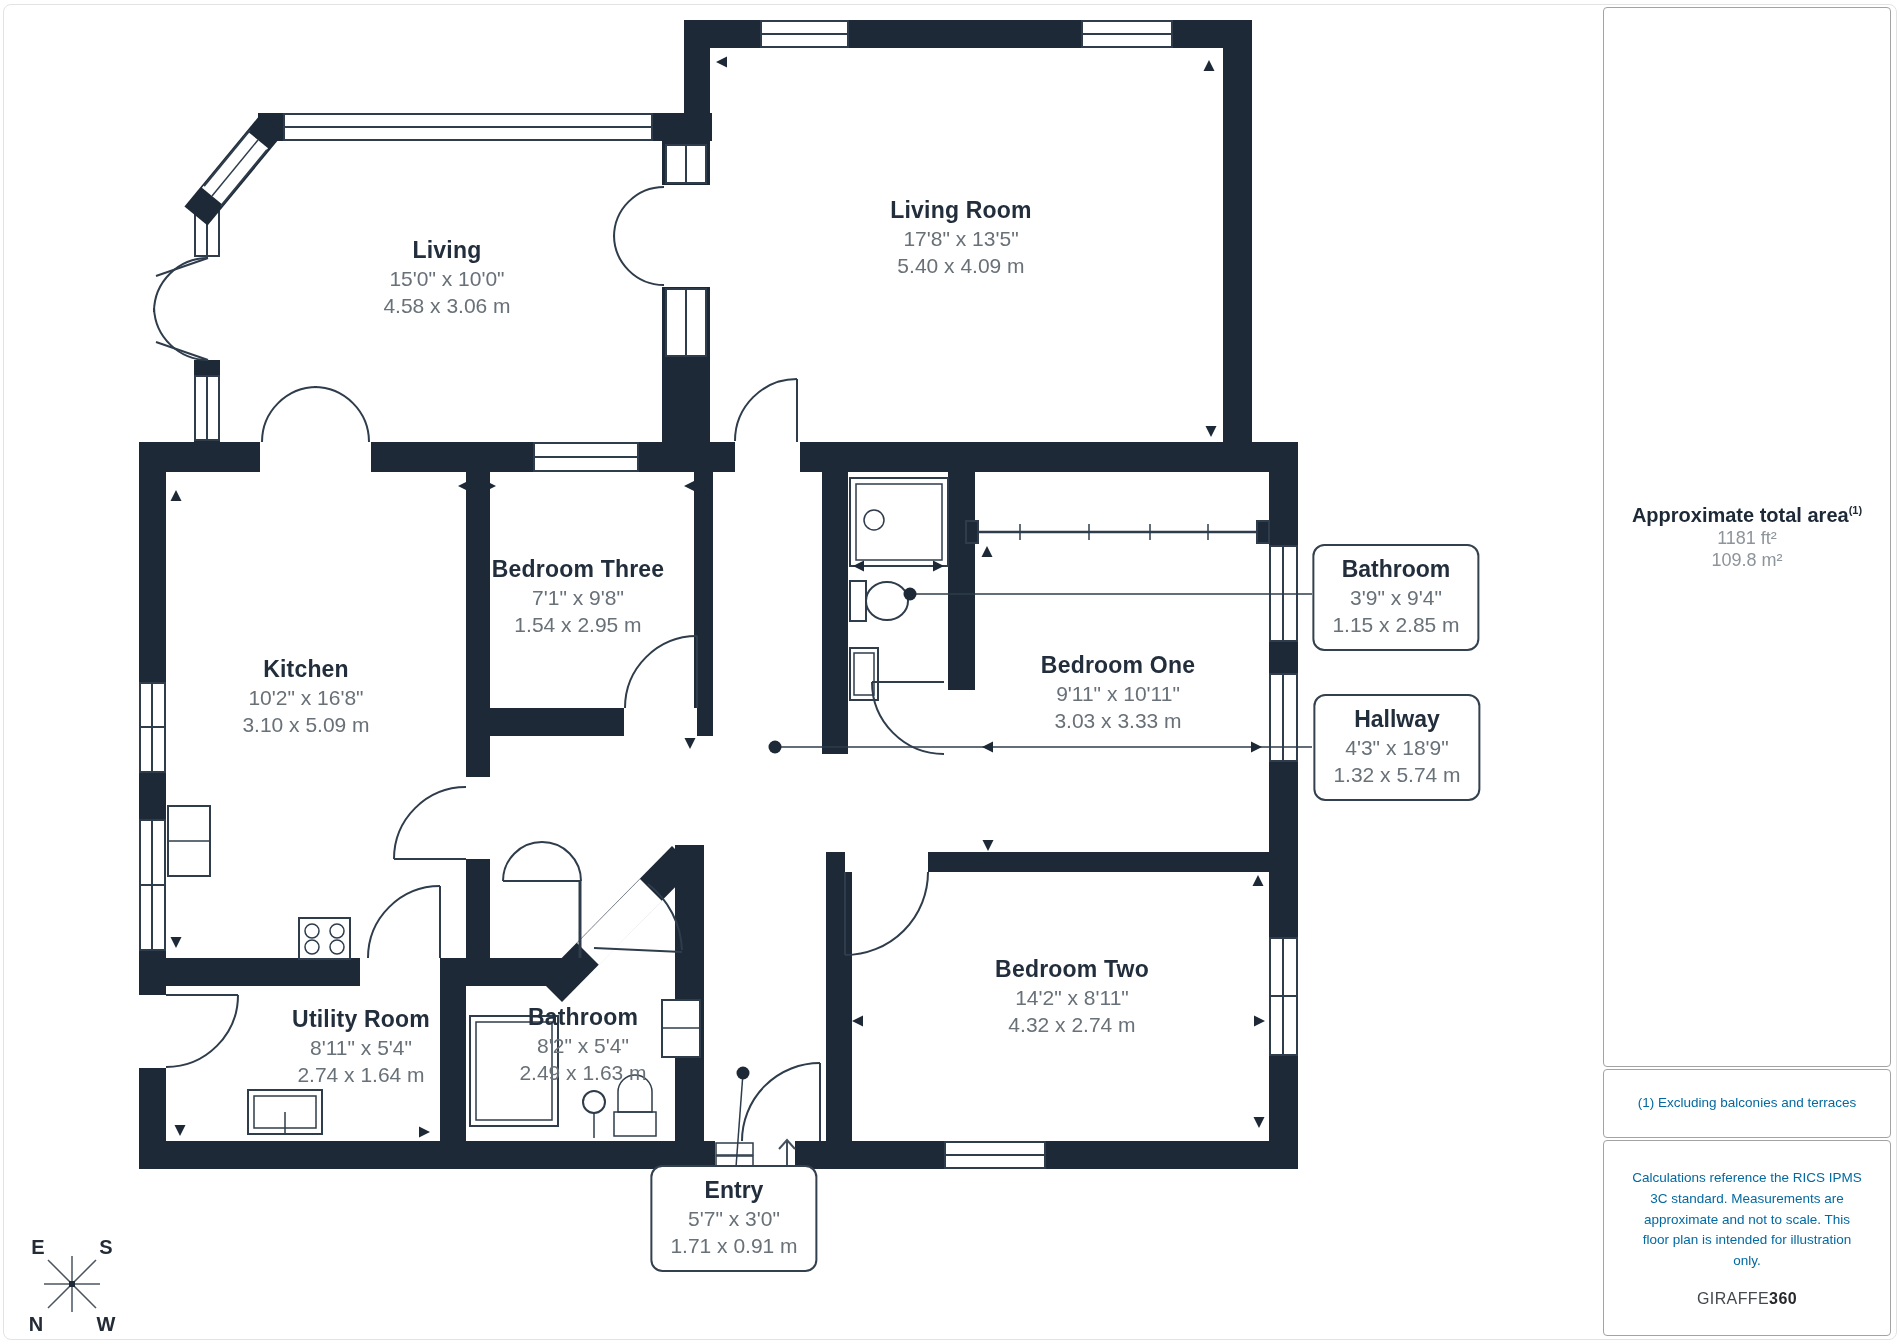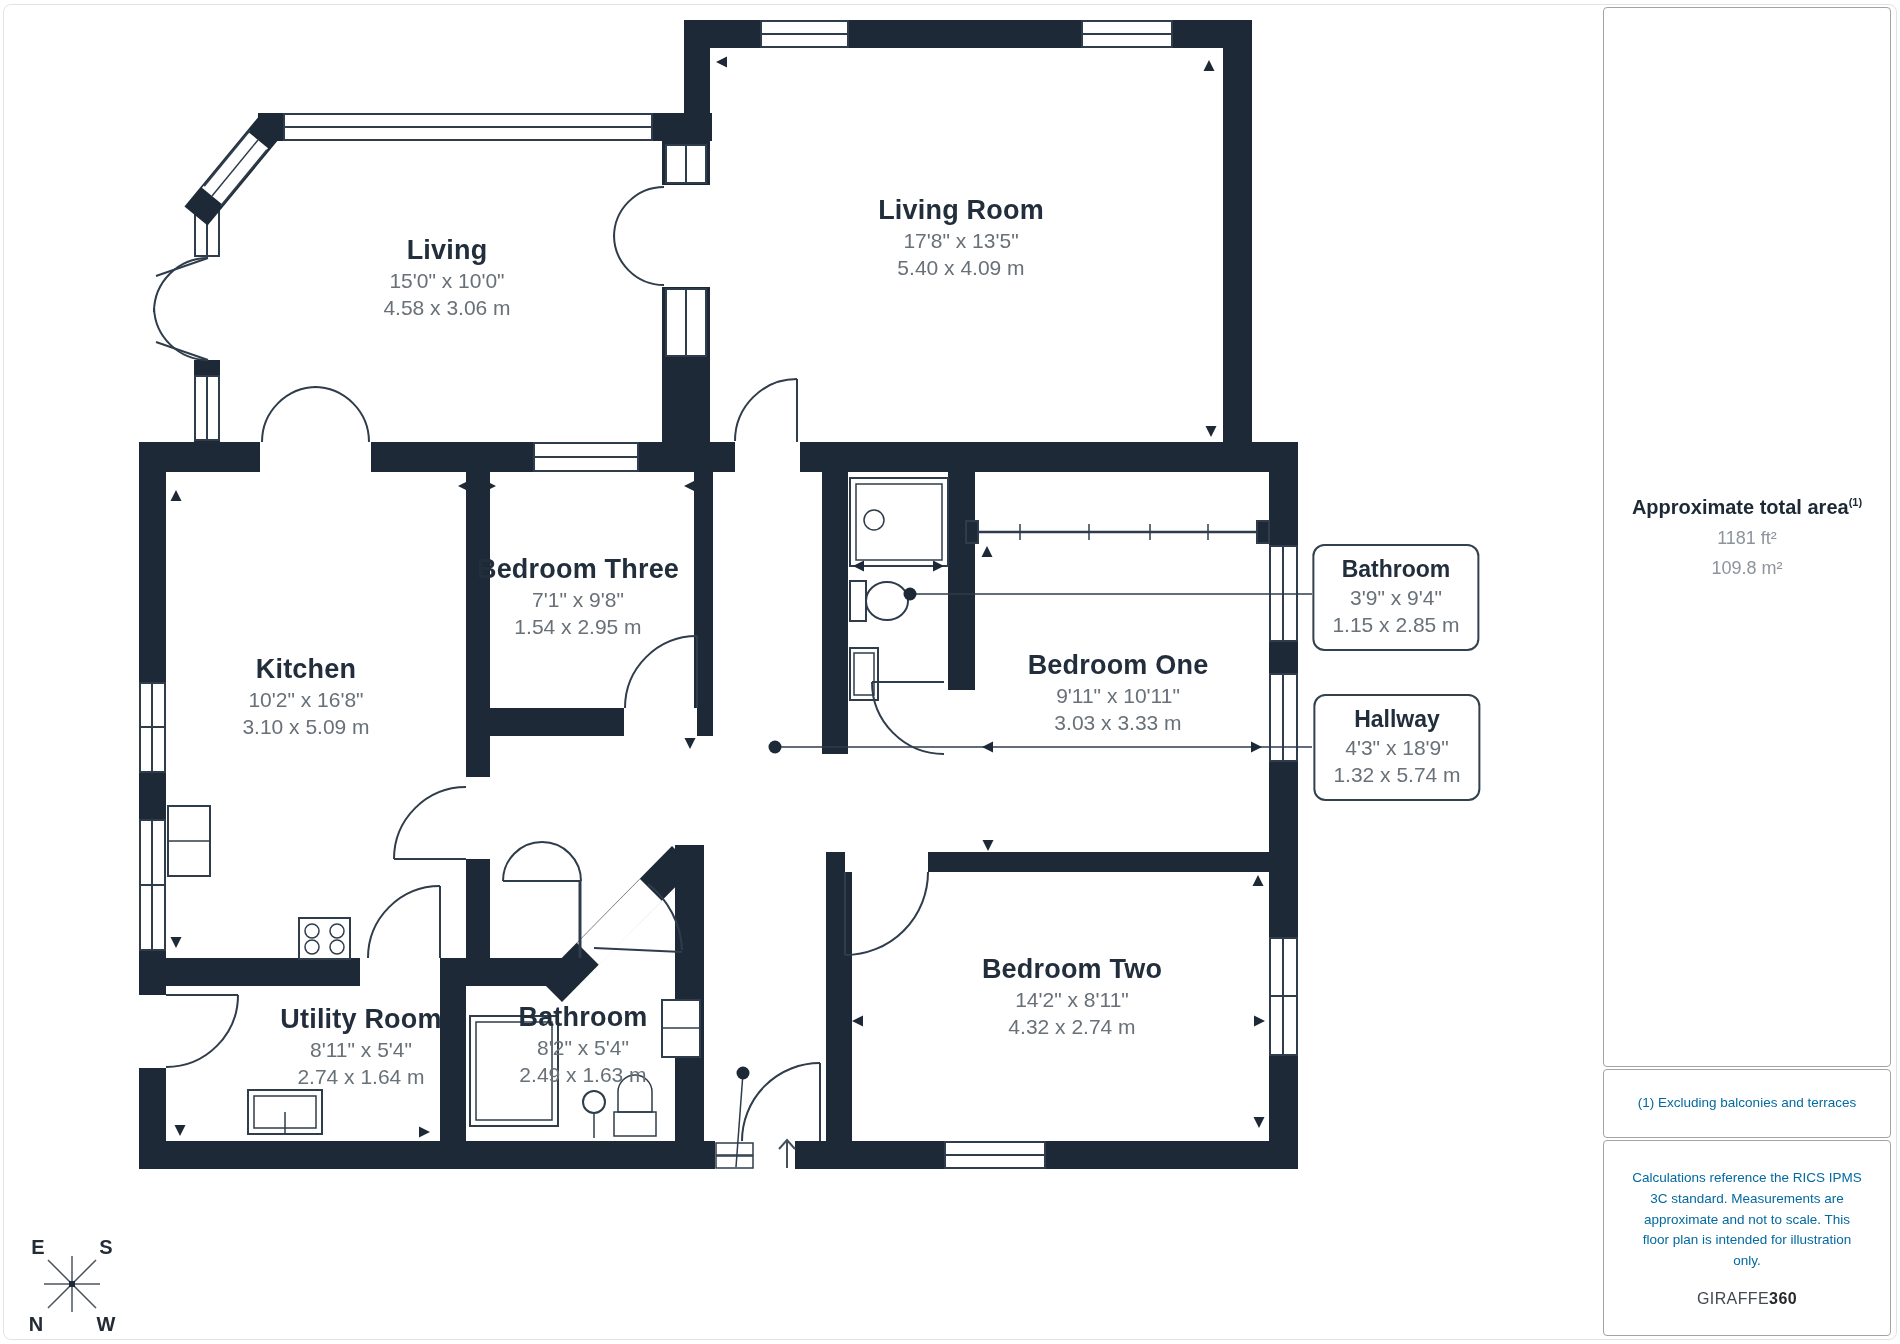--- a/index.html
+++ b/index.html
@@ -1,31 +1,31 @@
 <!DOCTYPE html>
 <html><head>
 <meta charset="utf-8">
 <style>
   html,body{margin:0;padding:0;background:#ffffff;}
   body{font-family:"Liberation Sans", sans-serif;}
   .page{position:relative;width:1900px;height:1344px;background:#fff;overflow:hidden;}
   .page-frame{position:absolute;left:3px;top:4px;width:1892px;height:1334px;border:1px solid #e3e3e3;border-radius:8px;pointer-events:none;}
   .plan-svg{position:absolute;left:0;top:0;}
   .room-label{position:absolute;transform:translate(-50%,-50%);text-align:center;white-space:nowrap;}
-  .room-label .rn{font-size:27px;font-weight:700;color:#222e3c;letter-spacing:.2px;}
+  .room-label .rn{font-size:23px;font-weight:700;color:#222e3c;letter-spacing:.2px;}
   .room-label .rd{font-size:21px;color:#687078;margin-top:3px;}
   .callout{position:absolute;transform:translate(-50%,0);text-align:center;white-space:nowrap;background:#fff;border:2px solid #33404e;border-radius:12px;padding:10px 18px 12px 18px;}
   .callout .rn{font-size:23px;font-weight:700;color:#222e3c;}
   .callout .rd{font-size:21px;color:#687078;margin-top:3px;}
   .sidebar-panel{position:absolute;border:1px solid #a3a3a3;border-radius:4px;background:#fff;}
   .panel-area{left:1603px;top:7px;width:286px;height:1058px;display:flex;align-items:center;justify-content:center;}
   .area-block{text-align:center;width:100%;}
   .area-title{font-size:20px;font-weight:700;color:#1d2936;}
   .area-title sup{font-size:11px;font-weight:700;}
-  .area-val{font-size:18px;color:#8d949b;margin-top:9px;}
+  .area-val{font-size:18px;color:#8d949b;margin-top:1px;}
   .panel-note1{left:1603px;top:1069px;width:286px;height:67px;display:flex;align-items:center;justify-content:center;}
   .note-text{font-size:13.5px;color:#0369a1;text-align:center;line-height:1.55;padding:0 26px;}
   .panel-note2{left:1603px;top:1140px;width:286px;height:194px;display:flex;flex-direction:column;align-items:center;justify-content:center;}
   .brand{margin-top:18px;font-size:16px;letter-spacing:.4px;color:#43484e;}
   .brand b{font-weight:700;color:#26282b;}
   .compass-letter{position:absolute;transform:translate(-50%,-50%);font-size:20px;font-weight:700;color:#232c36;}
 </style>
 </head>
 <body>
 
@@ -329,20 +329,25 @@
   <div class="callout" style="left:1396px;top:544px;">
     <div class="rn">Bathroom</div>
     <div class="rd">3'9" x 9'4"</div>
     <div class="rd">1.15 x 2.85 m</div>
   </div>
   <div class="callout" style="left:1397px;top:694px;">
     <div class="rn">Hallway</div>
     <div class="rd">4'3" x 18'9"</div>
     <div class="rd">1.32 x 5.74 m</div>
   </div>
+  <div class="callout" style="left:734px;top:1165px;">
+    <div class="rn">Entry</div>
+    <div class="rd">5'7" x 3'0"</div>
+    <div class="rd">1.71 x 0.91 m</div>
+  </div>
 
   <span class="compass-letter" style="left:38px;top:1247px;">E</span>
   <span class="compass-letter" style="left:106px;top:1247px;">S</span>
   <span class="compass-letter" style="left:36px;top:1324px;">N</span>
   <span class="compass-letter" style="left:106px;top:1324px;">W</span>
 
   <div class="sidebar-panel panel-area">
     <div class="area-block">
       <div class="area-title">
         <span>Approximate total area</span><sup>(1)</sup>

